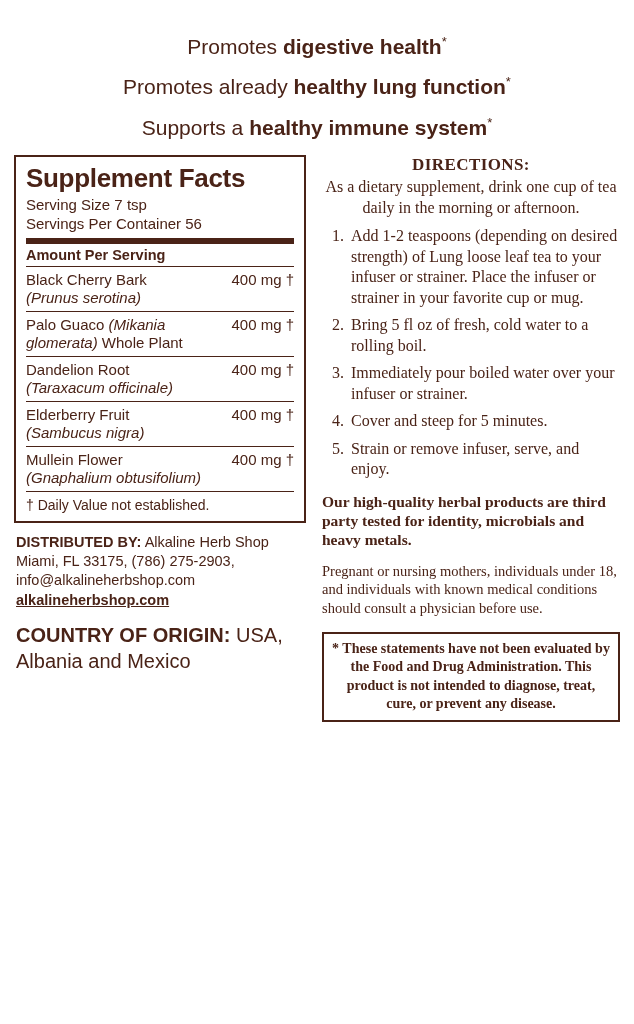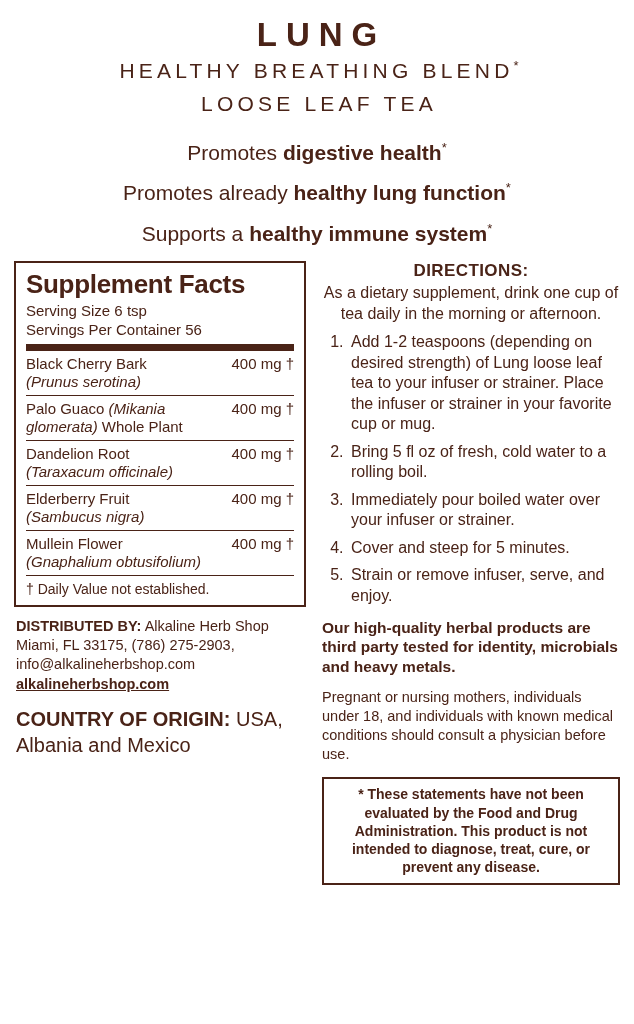--- a/index.html
+++ b/index.html
@@ -78,20 +78,21 @@
     margin-top: 8px;
     align-items: flex-start;
   }
   .col-left {
     width: 292px;
     flex: 0 0 292px;
   }
   .col-right {
     flex: 1 1 auto;
     padding-left: 16px;
+    font-family: Liberation Serif, serif;
   }
 
   
   .sf-panel {
     border: 2px solid #4a2317;
     padding: 6px 10px 8px 10px;
     box-sizing: border-box;
   }
   .sf-title {
     font-size: 26px;
@@ -217,41 +218,37 @@
     font-size: 14px;
     font-weight: bold;
     line-height: 1.3;
   }
 </style>
 </head>
 <body>
 
 <div class="page">
 
-  <div class="header">
-    <div class="brand-title">LUNG</div>
-    <div class="brand-sub1"><span>HEALTHY BREATHING BLEND</span><span class="ast">*</span></div>
-    <div class="brand-sub2">LOOSE LEAF TEA</div>
-  </div>
 
   <div class="claims">
     <div class="claim"><span>Promotes </span><b>digestive health</b><span class="ast">*</span></div>
     <div class="claim"><span>Promotes already </span><b>healthy lung function</b><span class="ast">*</span></div>
     <div class="claim"><span>Supports a </span><b>healthy immune system</b><span class="ast">*</span></div>
   </div>
 
   <div class="body-cols">
 
     <div class="col-left">
 
       <div class="sf-panel">
         <div class="sf-title">Supplement Facts</div>
-        <div class="sf-serving">Serving Size 6 tsp</div>
+        <div class="sf-serving">Serving Size 7 tsp</div>
         <div class="sf-serving">Servings Per Container 56</div>
         <div class="rule-thick"></div>
+        <div class="sf-amount">Amount Per Serving</div>
         <div class="rule-thin"></div>
 
         <div class="ing-row">
           <div class="ing-name"><span>Black Cherry Bark</span><br><i>(Prunus serotina)</i><span></span></div>
           <div class="ing-amt">400 mg †</div>
         </div>
         <div class="rule-thin"></div>
 
         <div class="ing-row">
           <div class="ing-name"><span>Palo Guaco </span><i>(Mikania glomerata)</i><span> Whole Plant</span></div>

